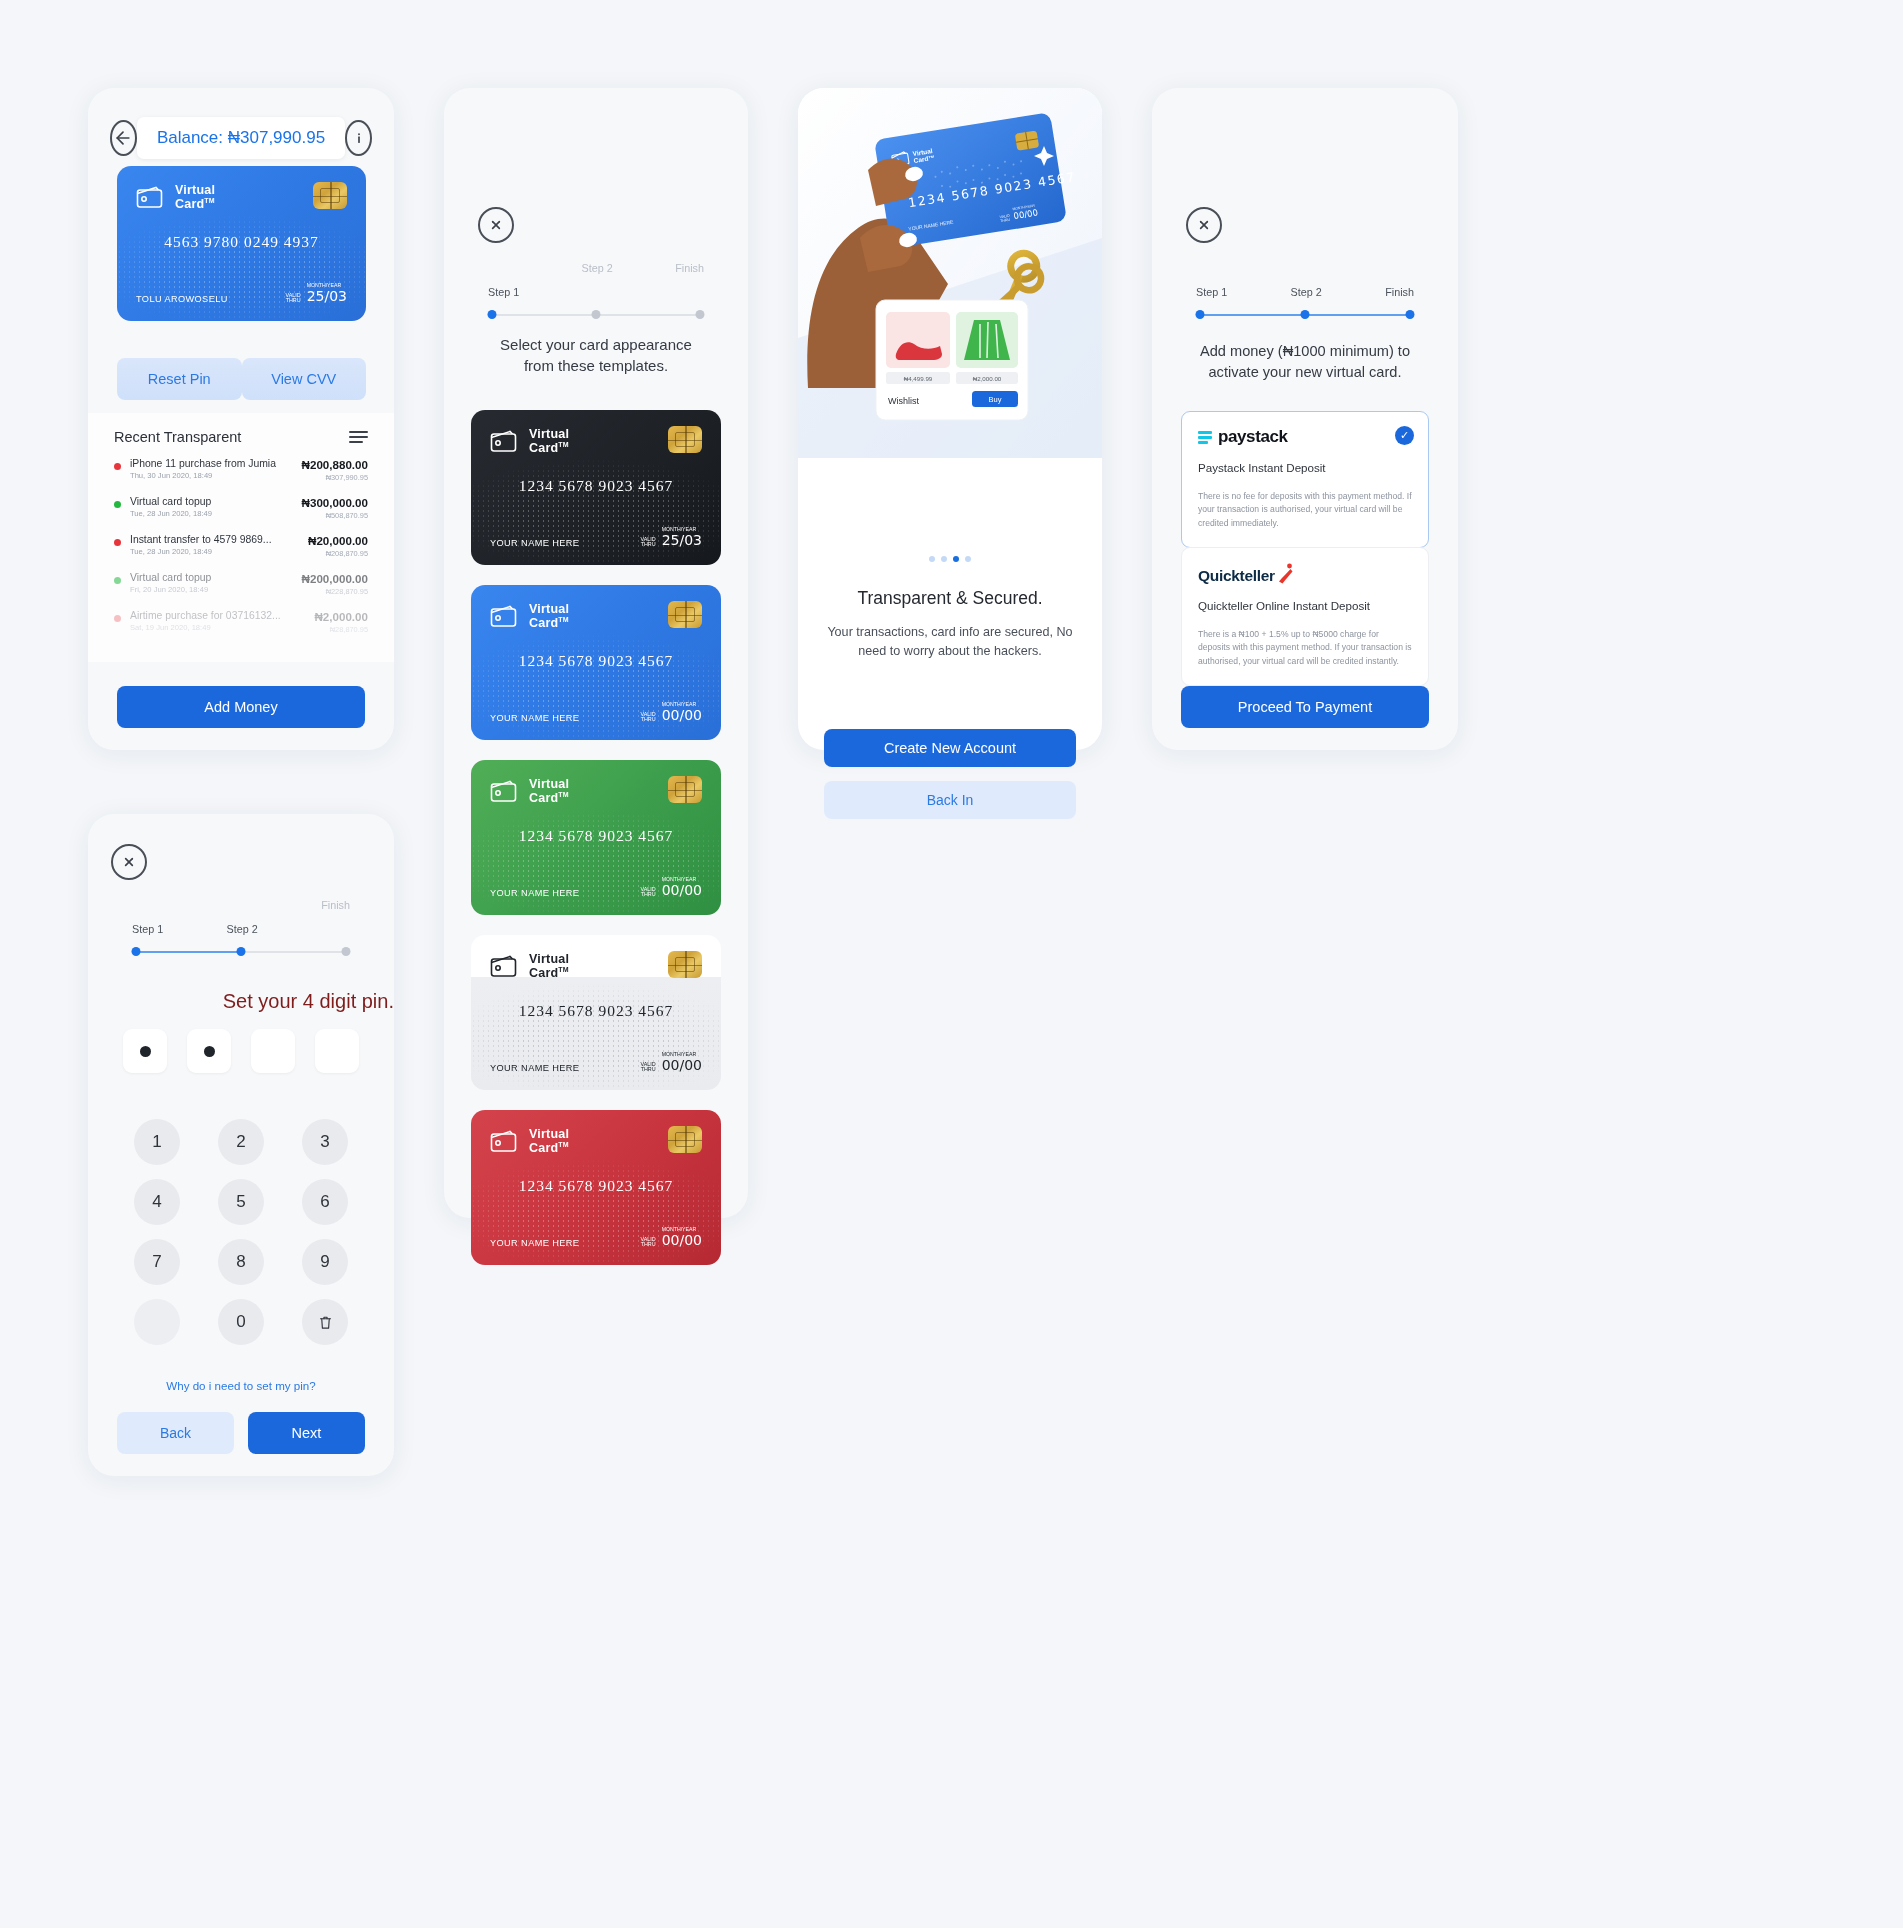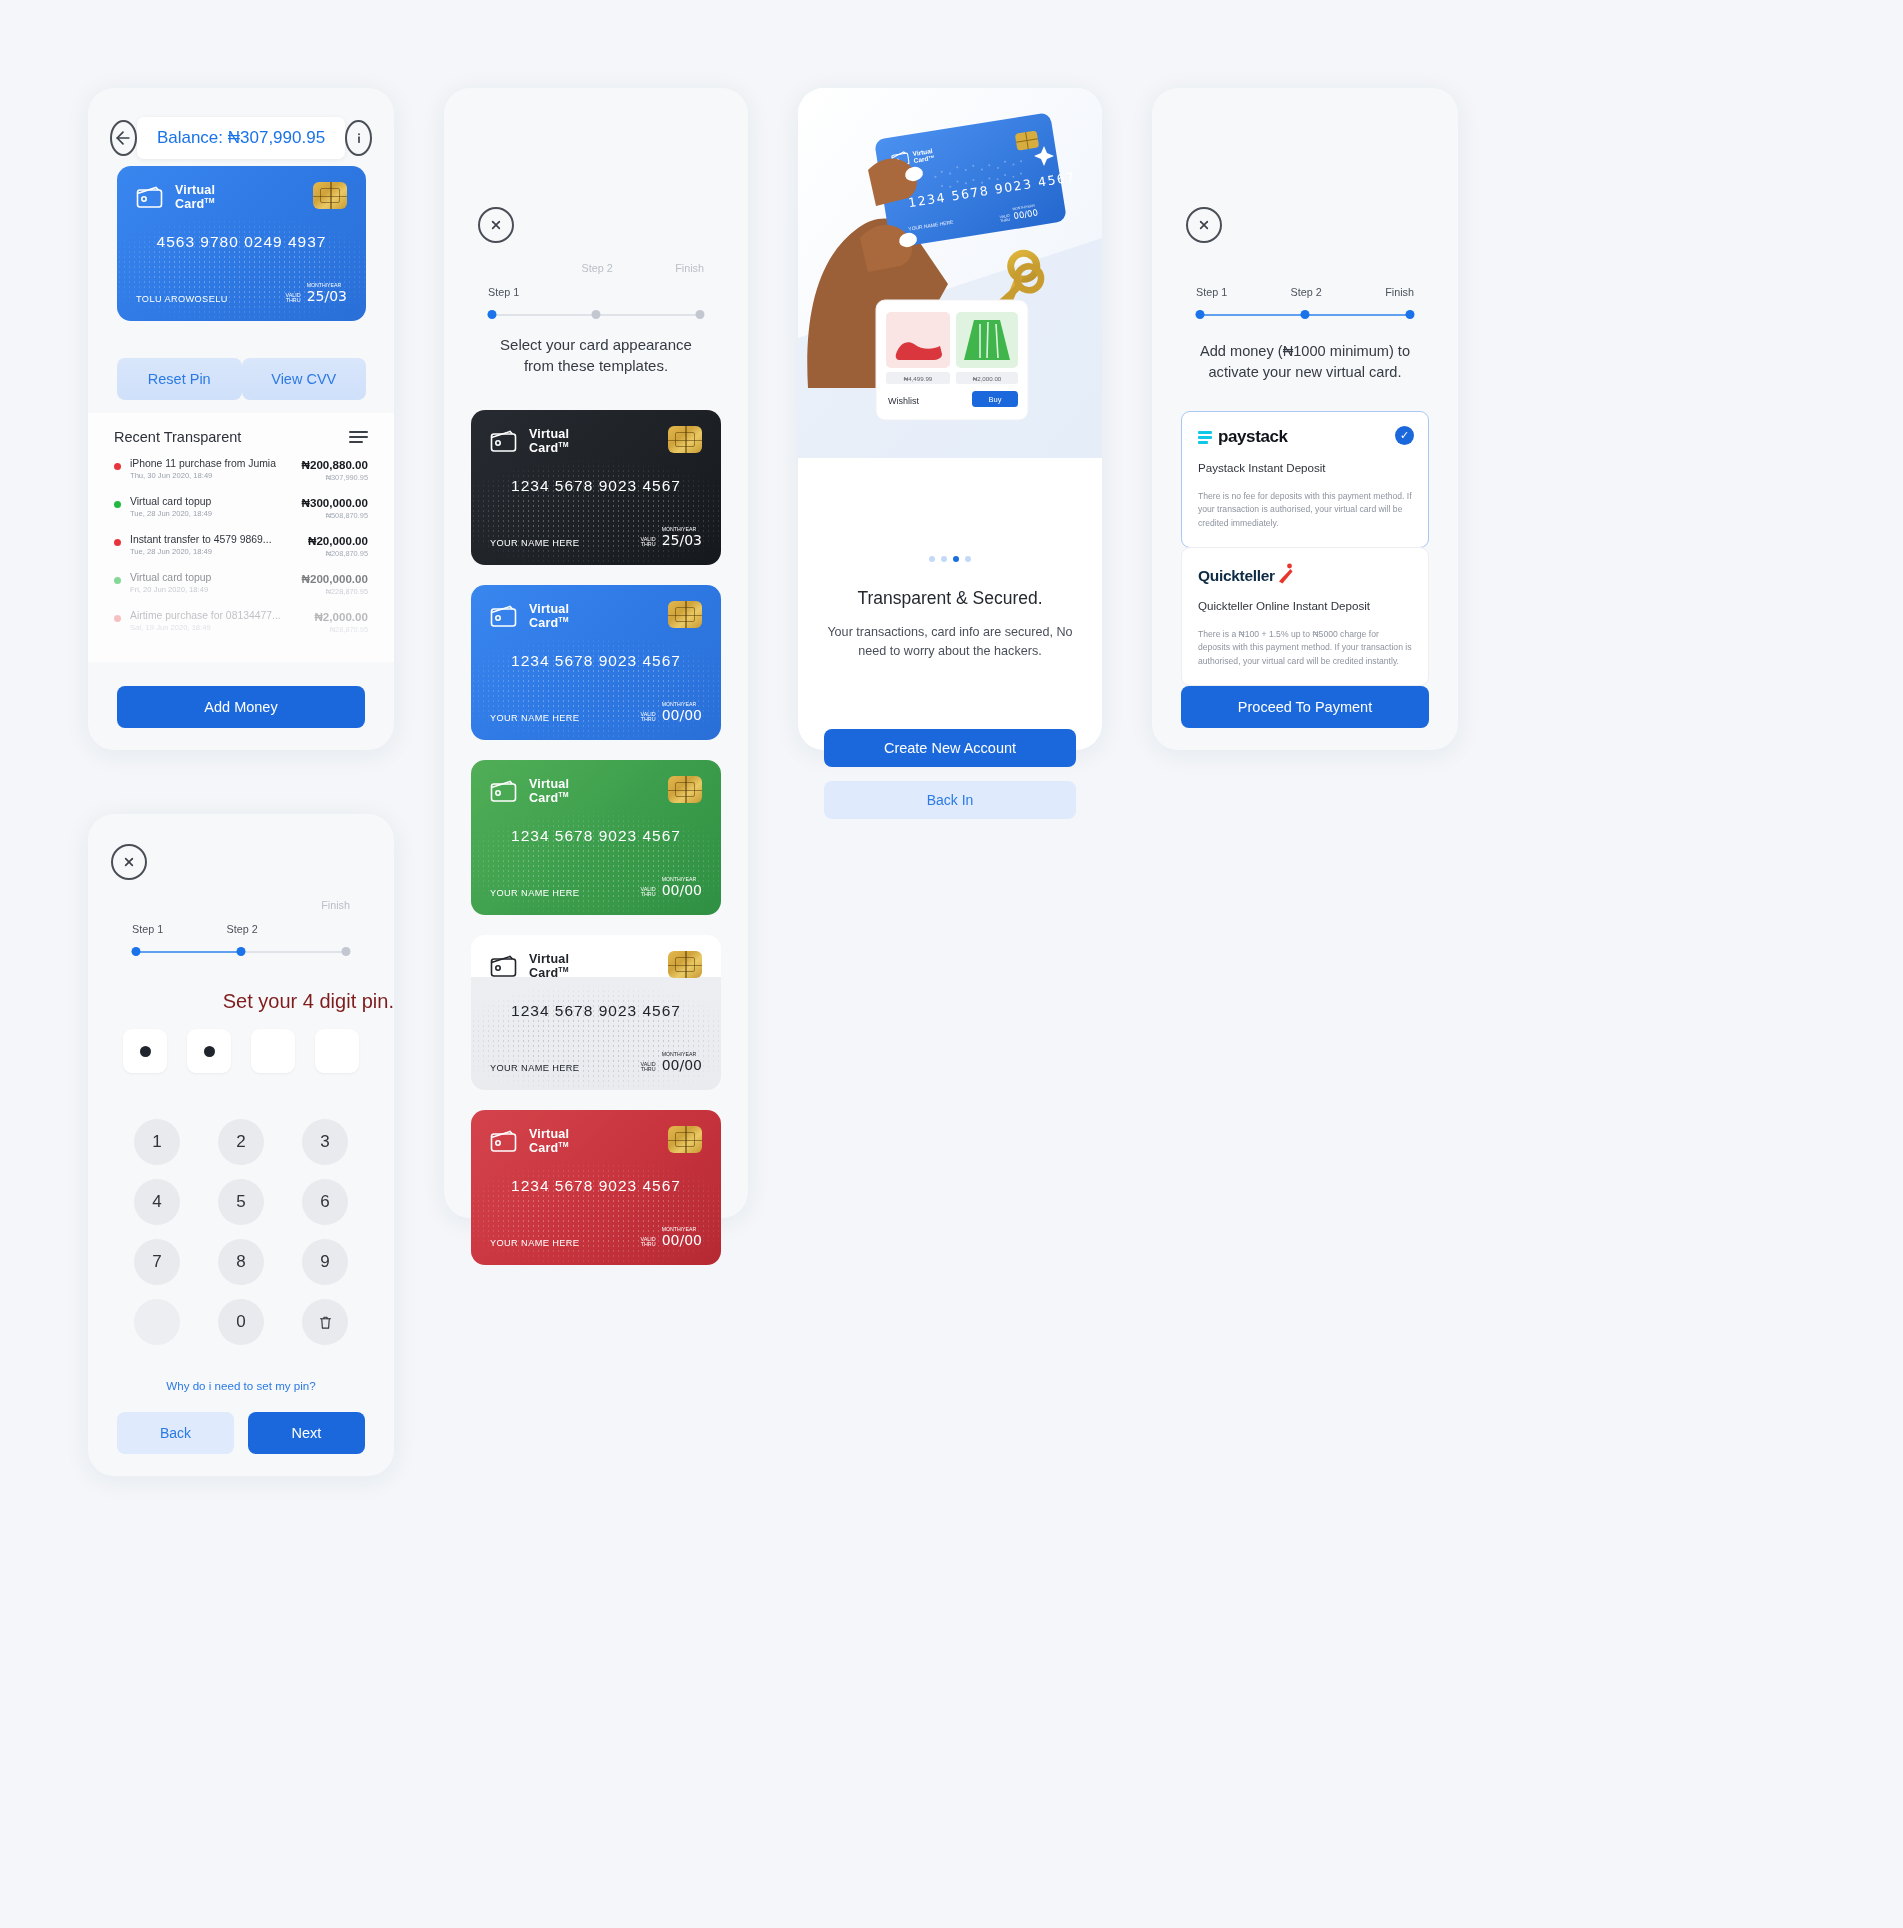--- a/index.html
+++ b/index.html
@@ -63,21 +63,21 @@
   .chip::before, .chip::after {
     content:""; position:absolute; background: rgba(90,62,10,.55);
   }
   .chip::before { left: 0; right: 0; top: 50%; height: 1.6px; }
   .chip::after { top: 0; bottom: 0; left: 50%; width: 1.6px; }
   .chip i {
     position:absolute; left: 20%; right: 20%; top: 24%; bottom: 24%;
     border: 1.6px solid rgba(90,62,10,.55); border-radius: 2px;
   }
   .cnum { position: absolute; width: 100%; text-align: center;
-          font-family: Liberation Sans, sans-serif; letter-spacing: 1px; }
+          font-family: Liberation Serif, serif; letter-spacing: 1px; }
   .cbot { position: absolute; left: 0; right: 0; display: flex;
           align-items: flex-end; justify-content: space-between; }
   .cname { letter-spacing: .4px; }
   .cvalid { display: flex; align-items: flex-end; gap: 6px; }
   .cvalid .vt { line-height: 1.05; text-align: right; }
   .cvalid .my { line-height: 1; }
   .cvalid .dt { font-family: "DejaVu Sans", sans-serif; }
 
   
   #screen1 { left: 88px; top: 88px; width: 306px; height: 662px; }
@@ -320,21 +320,21 @@
             <div class="date">Fri, 20 Jun 2020, 18:49</div>
           </div>
           <div class="right">
             <div class="amt">₦200,000.00</div>
             <div class="bal">₦228,870.95</div>
           </div>
         </div>
         <div class="tx f2">
           <span class="dot" style="background:#e8353c"></span>
           <div class="mid">
-            <div class="title">Airtime purchase for 08134477...</div>
+            <div class="title">Airtime purchase for 03716132...</div>
             <div class="date">Sat, 19 Jun 2020, 18:49</div>
           </div>
           <div class="right">
             <div class="amt">₦2,000.00</div>
             <div class="bal">₦28,870.95</div>
           </div>
         </div>
       </div>
   </div>
 

